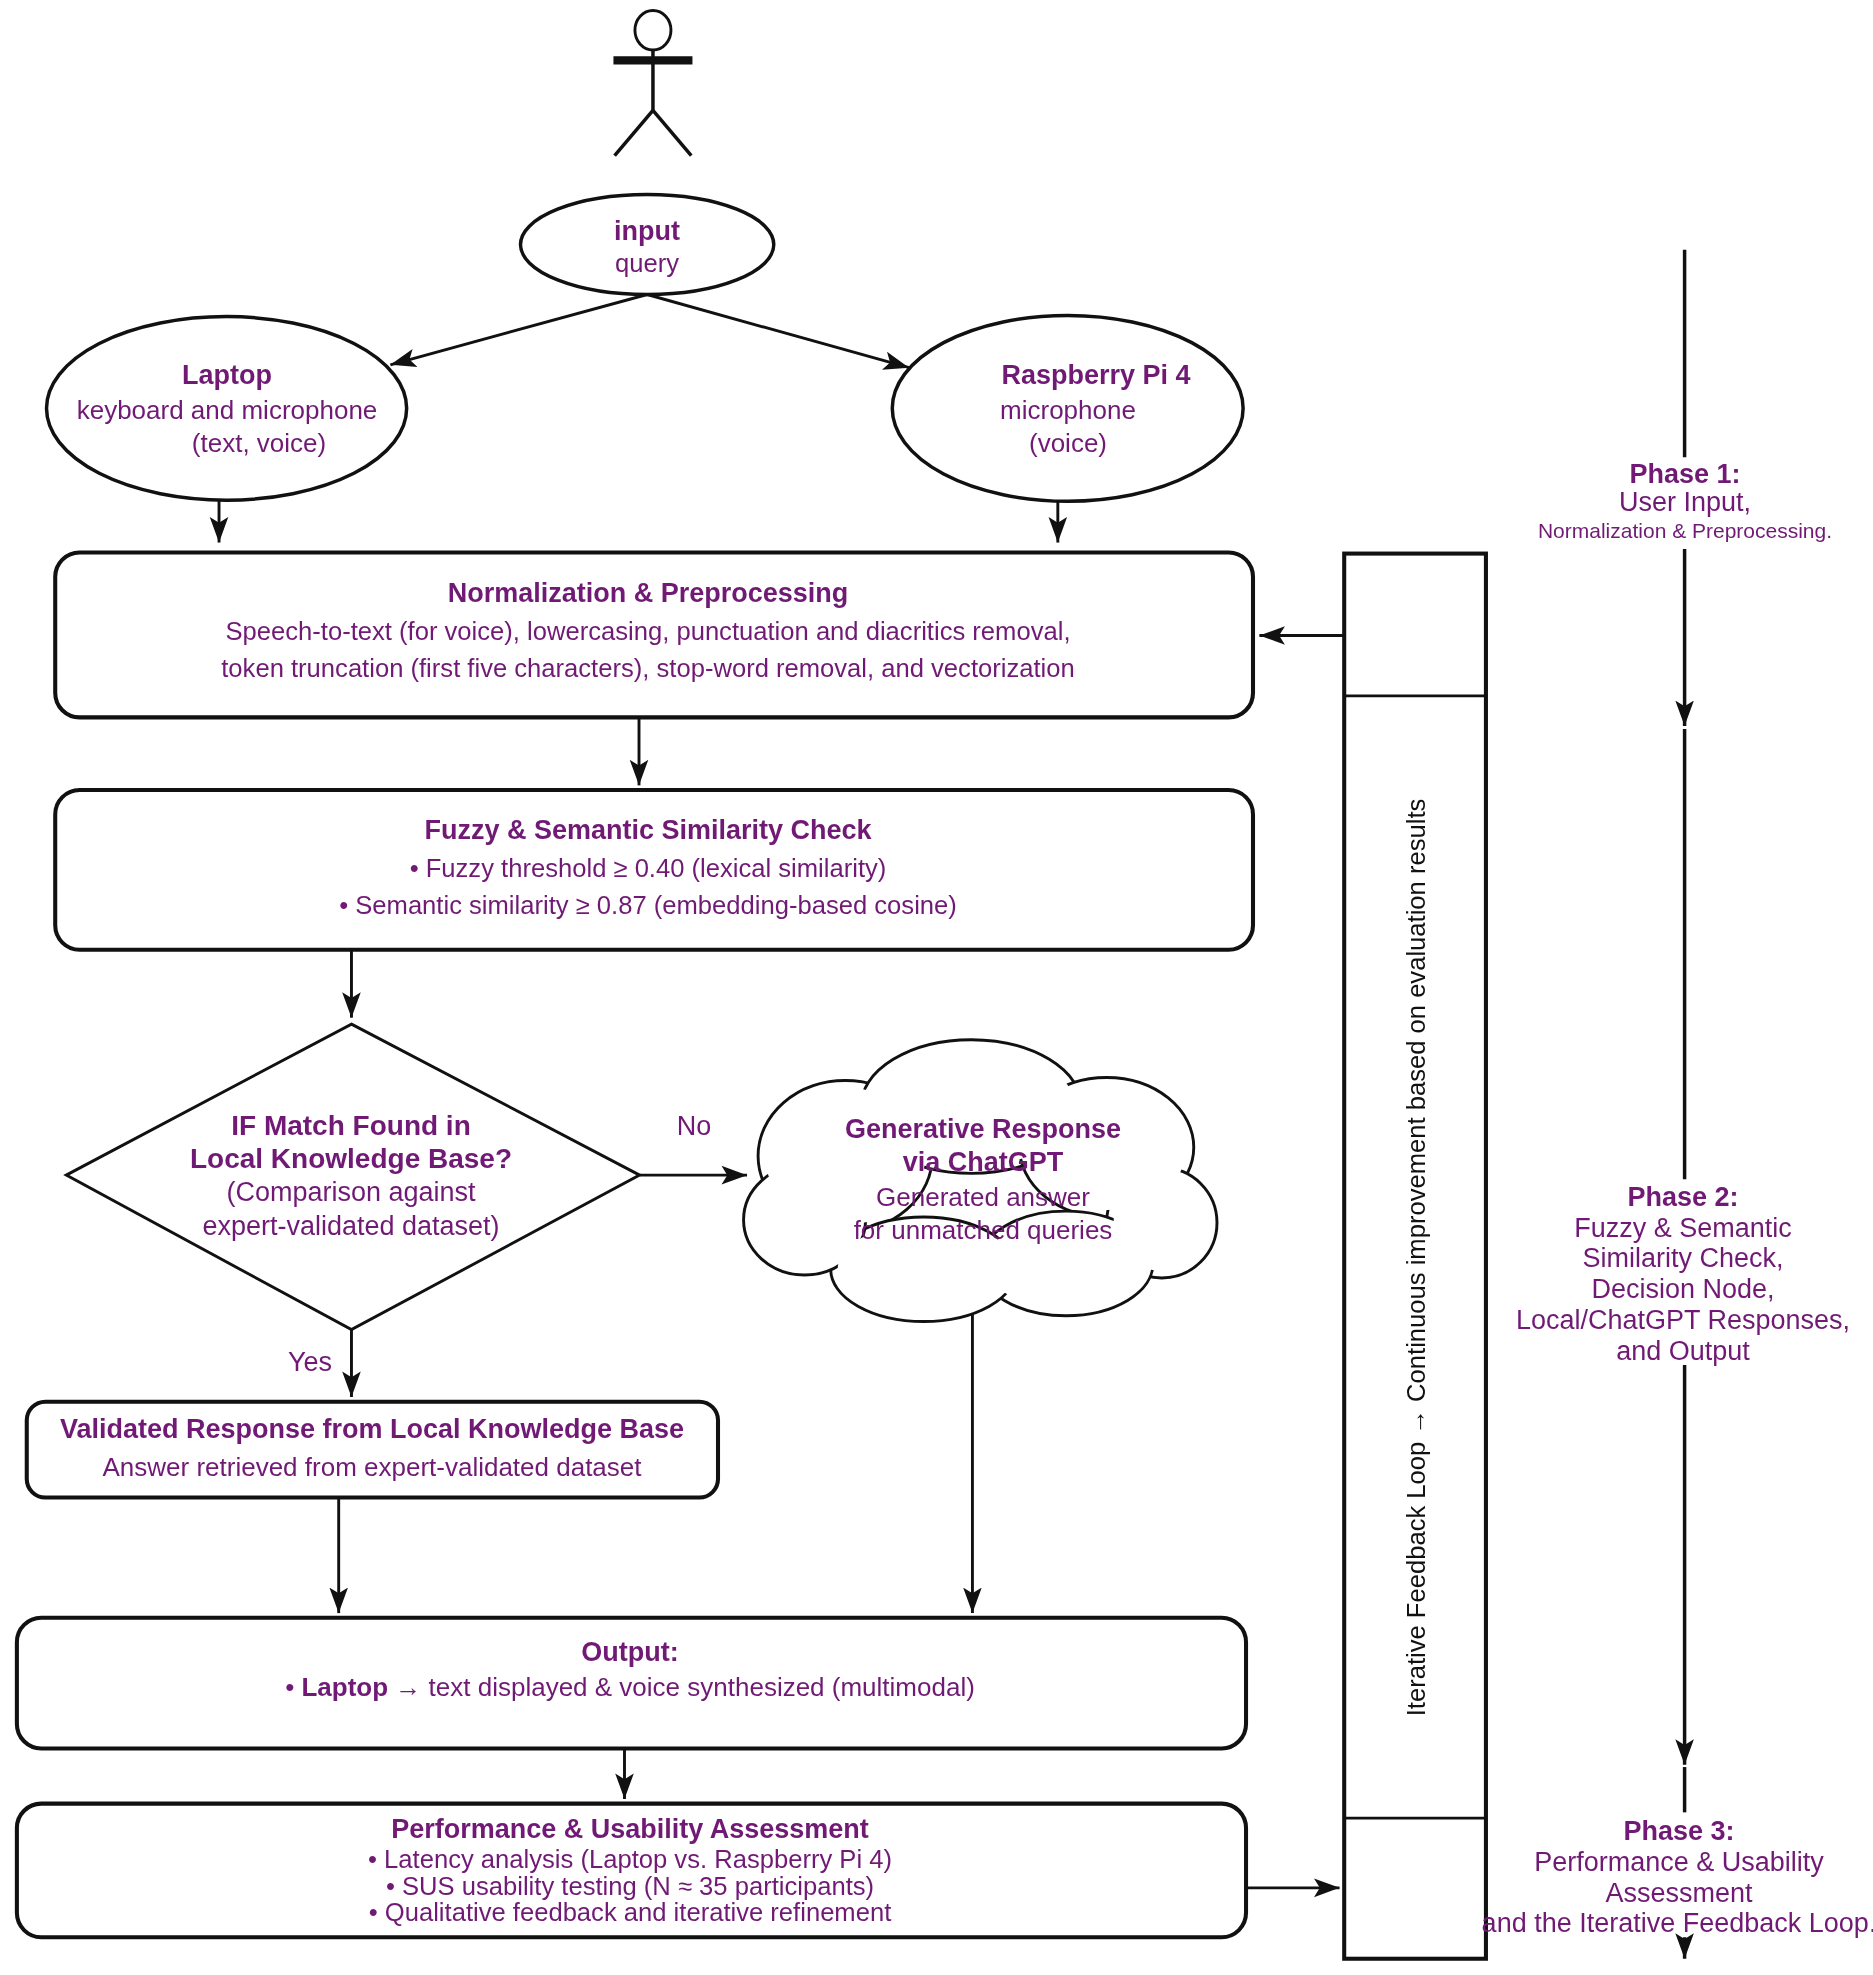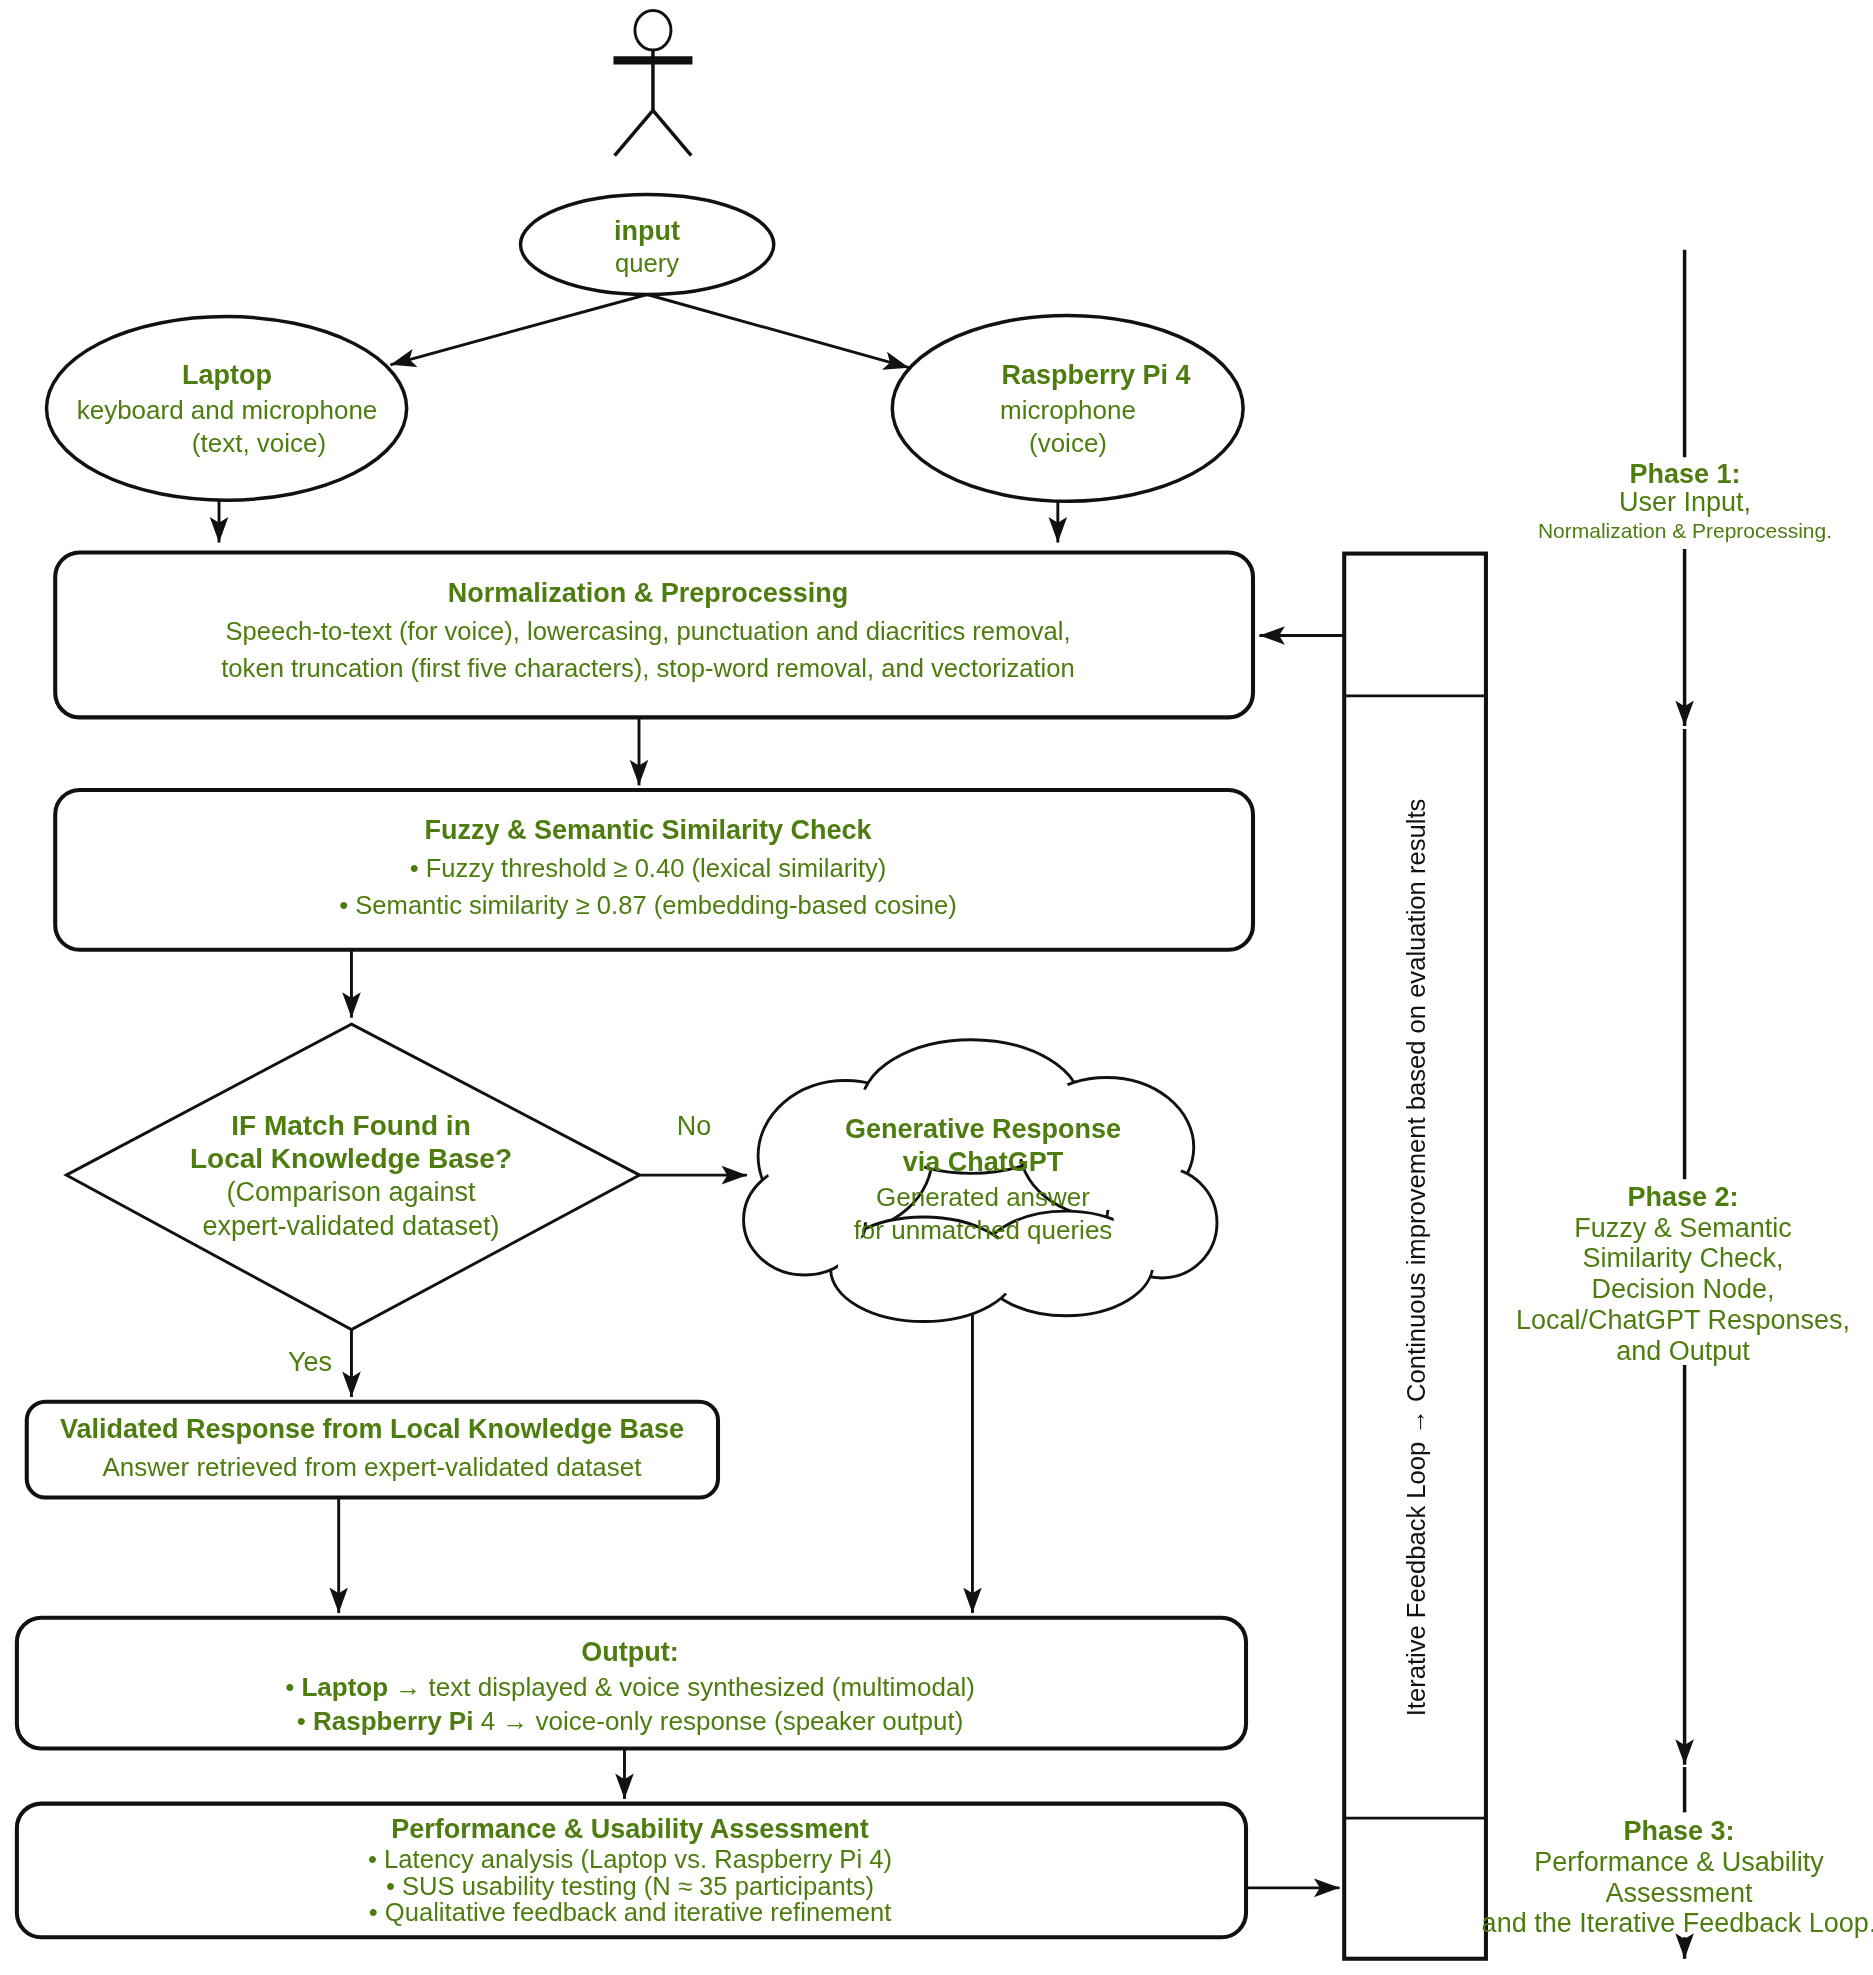--- a/index.html
+++ b/index.html
@@ -10,21 +10,21 @@
     font-family:"Liberation Sans","DejaVu Sans",sans-serif;
     color:#111;
     overflow:hidden;
   }
   .layer{position:absolute;left:0;top:0;width:1874px;height:1975px;}
   .t{
     position:absolute;
     transform:translate(-50%,-50%);
     white-space:nowrap;
     line-height:1.1;
-    color:#4d7c0f;
+    color:#701a75;
     text-align:center;
   }
   .b{font-weight:bold;}
   .rot{
     position:absolute;
     transform:rotate(-90deg);
     transform-origin:center center;
     text-align:center;
     white-space:nowrap;
   }
@@ -157,21 +157,20 @@
   <div class="t b" style="left:983px;top:1130px;font-size:27px;">Generative Response</div>
   <div class="t b" style="left:983px;top:1163px;font-size:27px;">via ChatGPT</div>
   <div class="t" style="left:983px;top:1197px;font-size:26px;">Generated answer</div>
   <div class="t" style="left:983px;top:1230px;font-size:26px;">for unmatched queries</div>
 
   <div class="t b" style="left:372px;top:1430px;font-size:27px;">Validated Response from Local Knowledge Base</div>
   <div class="t" style="left:372px;top:1467px;font-size:26px;">Answer retrieved from expert-validated dataset</div>
 
   <div class="t b" style="left:630px;top:1653px;font-size:27px;">Output:</div>
   <div class="t" style="left:630px;top:1687px;font-size:26px;"><span>• </span><span class="b">Laptop</span><span> → text displayed &amp; voice synthesized (multimodal)</span></div>
-  <div class="t" style="left:630px;top:1721px;font-size:26px;"><span>• </span><span class="b">Raspberry Pi</span><span> 4 → voice-only response (speaker output)</span></div>
 
   <div class="t b" style="left:630px;top:1830px;font-size:27px;">Performance &amp; Usability Assessment</div>
   <div class="t" style="left:630px;top:1859px;font-size:25.6px;">• Latency analysis (Laptop vs. Raspberry Pi 4)</div>
   <div class="t" style="left:630px;top:1886px;font-size:25.6px;">• SUS usability testing (N ≈ 35 participants)</div>
   <div class="t" style="left:630px;top:1912px;font-size:25.6px;">• Qualitative feedback and iterative refinement</div>
 
   <div class="rot" style="left:856px;top:1240px;width:1121px;height:35px;font-size:25.6px;line-height:35px;">Iterative Feedback Loop → Continuous improvement based on evaluation results</div>
 
   <div class="t b" style="left:1685px;top:475px;font-size:27px;">Phase 1:</div>
   <div class="t" style="left:1685px;top:503px;font-size:27px;">User Input,</div>

